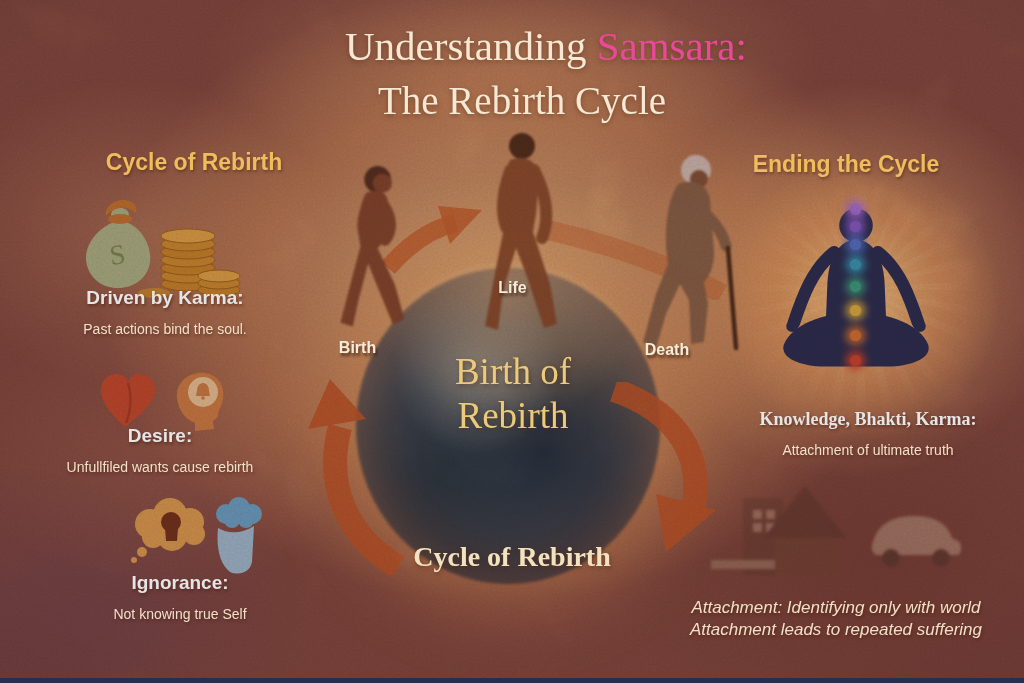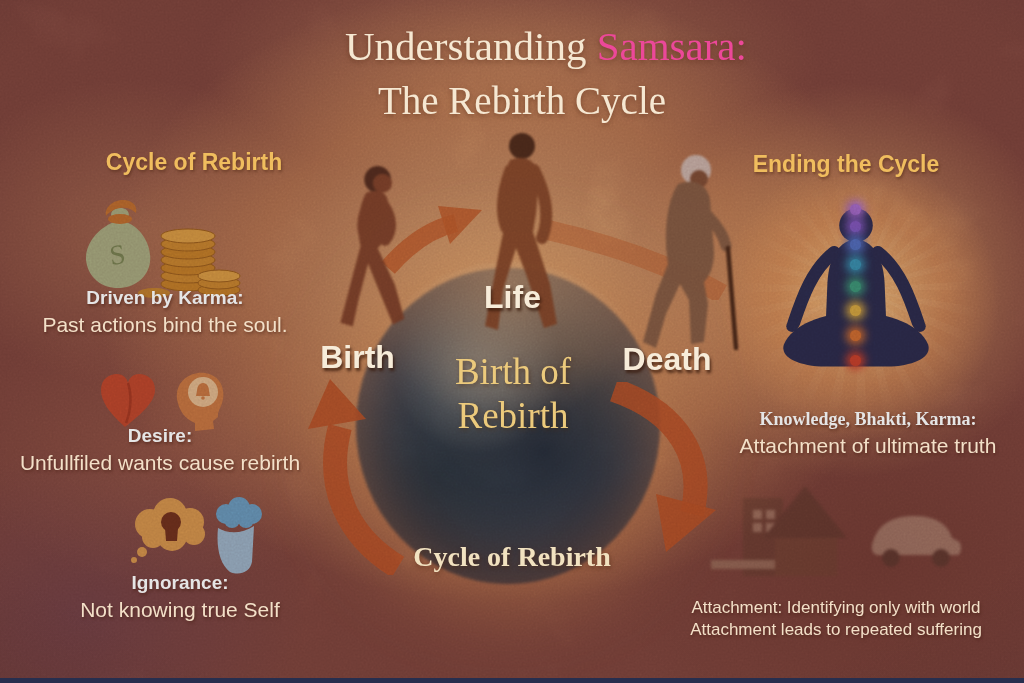--- a/index.html
+++ b/index.html
@@ -28,29 +28,29 @@
   .title-line1 .accent{color:#ec4899;}
   .title-line2{top:78px;left:0;width:1024px;padding-left:10px;
     font-family:"Liberation Serif",serif;font-size:39px;color:#f6e8d2;
     text-shadow:0 2px 5px rgba(90,45,25,.55);}
   .col-heading{font-size:23px;font-weight:bold;color:#f0bd5e;
     text-shadow:1px 2px 3px rgba(80,40,20,.55);}
   .h-left{top:149px;left:64px;width:260px;}
   .h-right{top:151px;left:715px;width:262px;}
   .info-label{font-size:19px;font-weight:bold;color:#e5e5e5;
     text-shadow:1px 2px 3px rgba(70,30,18,.6);}
-  .info-text{font-size:21px;color:#f3e0c8;margin-top:4px;
+  .info-text{font-size:14px;color:#f3e0c8;margin-top:12px;
     text-shadow:1px 2px 3px rgba(70,30,18,.55);}
   .blk-karma{top:287px;left:20px;width:290px;}
   .blk-desire{top:425px;left:10px;width:300px;}
   .blk-ignorance{top:572px;left:30px;width:300px;}
   .blk-knowledge{top:409px;left:718px;width:300px;}
   .blk-attachment{top:596px;left:650px;width:372px;}
-  .blk-attachment .info-text{font-size:17px;margin-top:2px;}
-  .stage-label{font-size:32px;font-weight:bold;color:#f7ecd9;
+  .blk-attachment .info-text{font-size:17px;margin-top:2px;font-style:italic;}
+  .stage-label{font-size:16px;font-weight:bold;color:#f7ecd9;
     text-shadow:1.5px 2.5px 3px rgba(55,25,12,.75);}
   .lbl-birth{top:339px;left:300px;width:115px;}
   .lbl-life{top:279px;left:455px;width:115px;}
   .lbl-death{top:341px;left:608px;width:118px;}
   .globe-label{top:350px;left:388px;width:250px;
     font-family:"Liberation Serif",serif;font-size:37px;line-height:44px;
     color:#ecca7c;text-shadow:1px 2px 4px rgba(70,40,15,.5);}
   .bottom-cycle{top:541px;left:362px;width:300px;
     font-family:"Liberation Serif",serif;font-size:28px;font-weight:bold;
     color:#f2e2c0;text-shadow:1px 2px 4px rgba(80,40,20,.55);}

